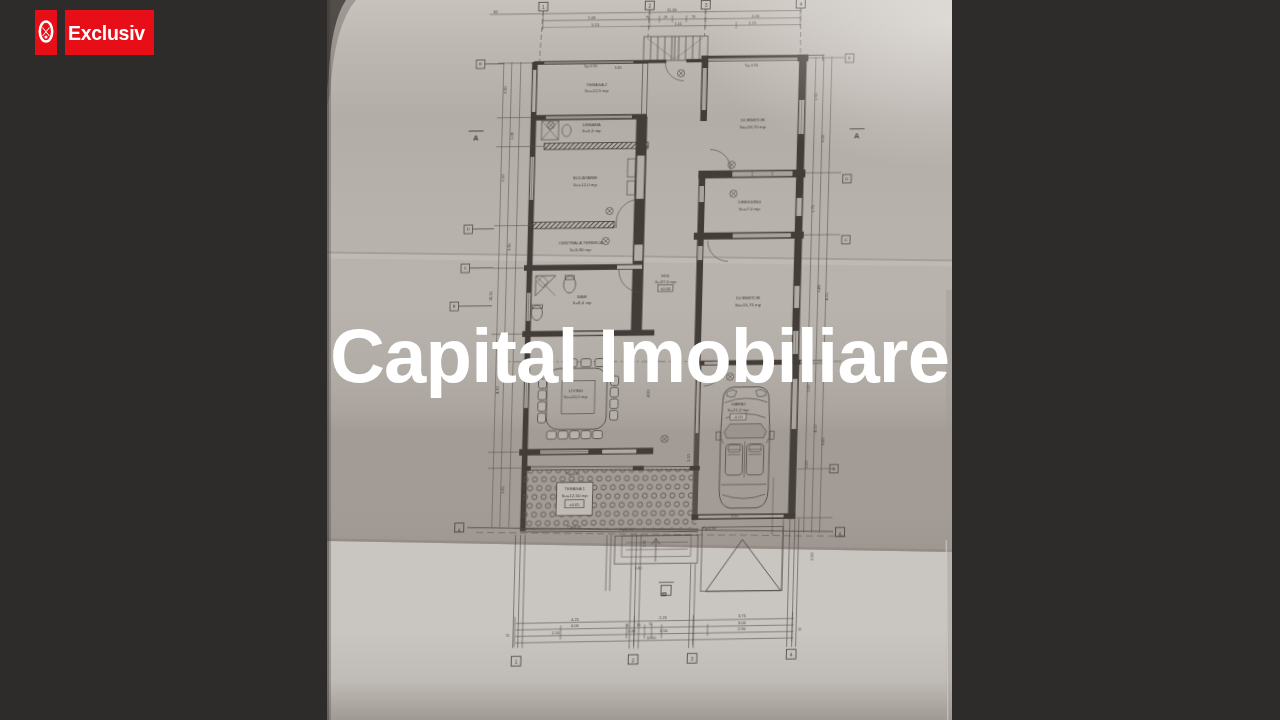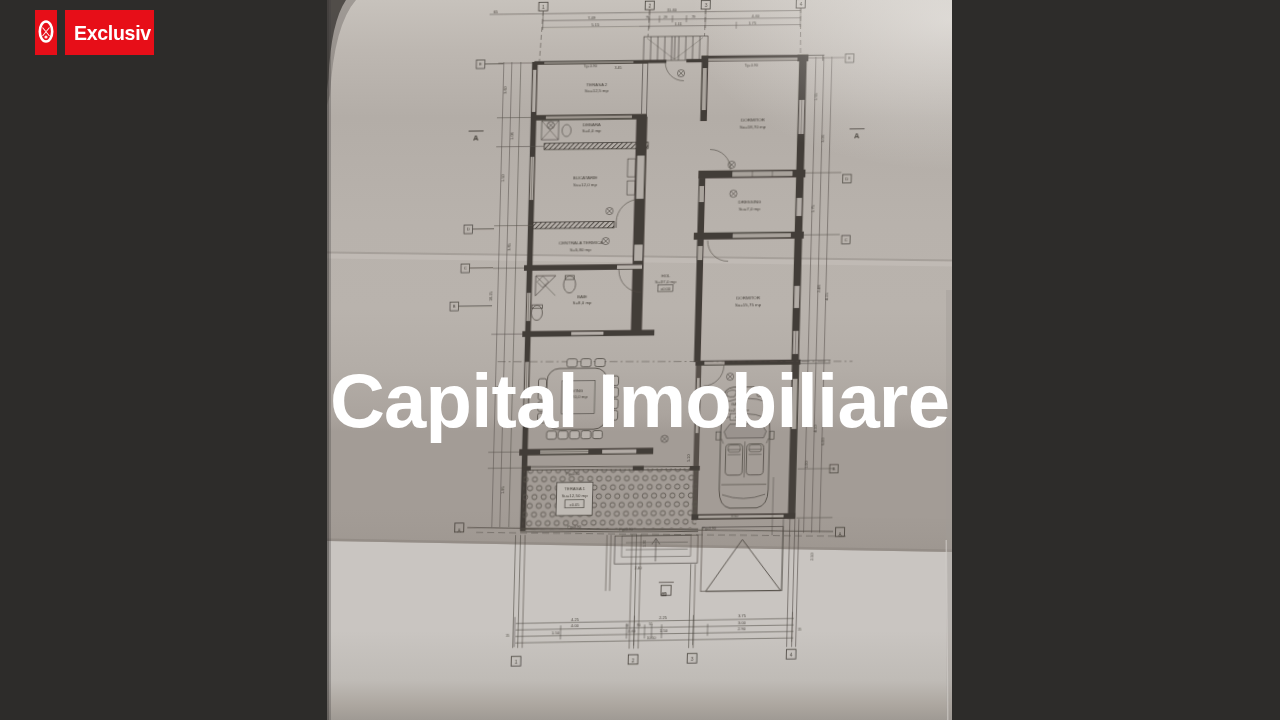--- a/index.html
+++ b/index.html
@@ -1,22 +1,22 @@
 <!DOCTYPE html>
 <html><head>
 <meta charset="utf-8">
 <style>
   html,body{margin:0;padding:0;background:#2d2c2a;width:1280px;height:720px;overflow:hidden;}
   #stage{position:absolute;top:0;left:0;width:1280px;height:720px;background:#2d2c2a;font-family:"Liberation Sans",sans-serif;}
   #photo{position:absolute;left:327px;top:0;width:625px;height:720px;}
   #wm{position:absolute;left:330px;top:305.6px;width:625px;font-family:"Liberation Sans",sans-serif;
-      font-weight:bold;font-size:76px;line-height:100px;color:#ffffff;letter-spacing:-0.8px;white-space:nowrap;margin-top:45px;}
+      font-weight:bold;font-size:76px;line-height:100px;color:#ffffff;letter-spacing:-0.8px;white-space:nowrap;}
   #badge-icon{position:absolute;left:35px;top:10px;width:22px;height:45px;background:#e70e18;}
   #badge-text{position:absolute;left:65px;top:10px;width:89px;height:45px;background:#e70e18;
-      color:#fff;font-weight:bold;font-size:21px;line-height:45px;text-align:right;letter-spacing:-0.3px;}
+      color:#fff;font-weight:bold;font-size:21px;line-height:45px;text-align:left;letter-spacing:-0.3px;}
   #badge-text span{display:inline-block;transform:scaleX(0.93);transform-origin:center;}
 </style>
 </head>
 <body>
 <div id="stage">
 
 <svg id="photo" width="625" height="720" viewBox="327 0 625 720">
 <defs>
   <linearGradient id="paperV" x1="0" y1="0" x2="0" y2="1">
     <stop offset="0" stop-color="#c7c2bc"></stop>

